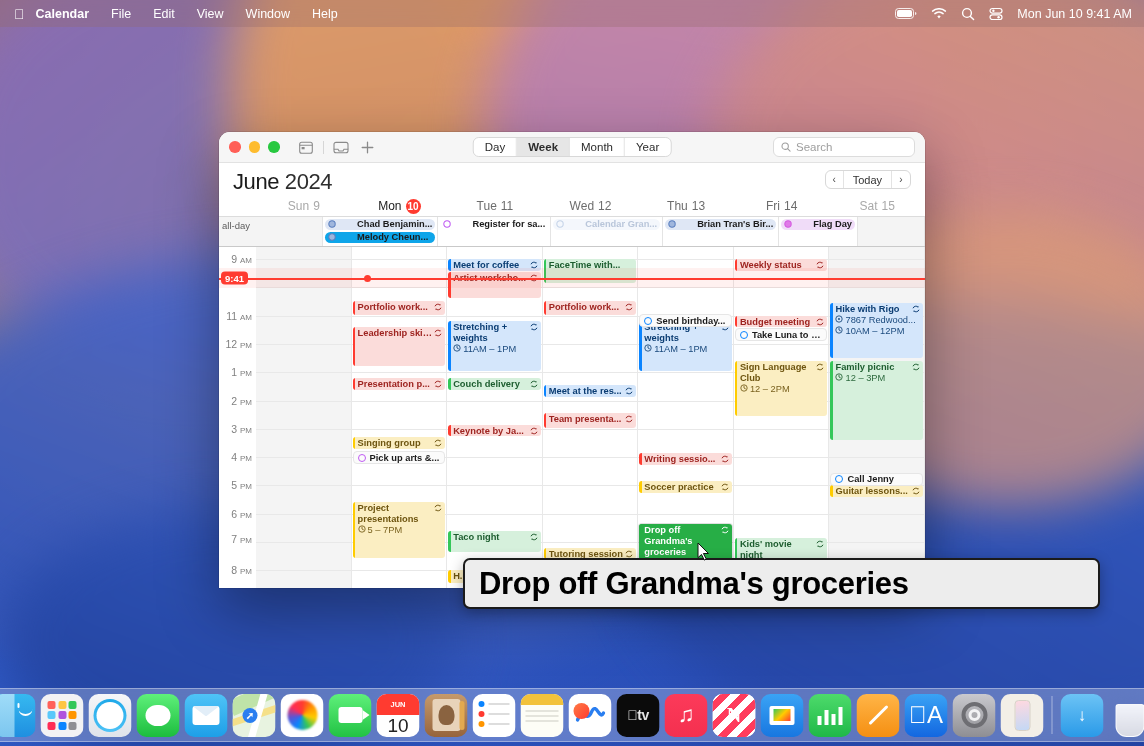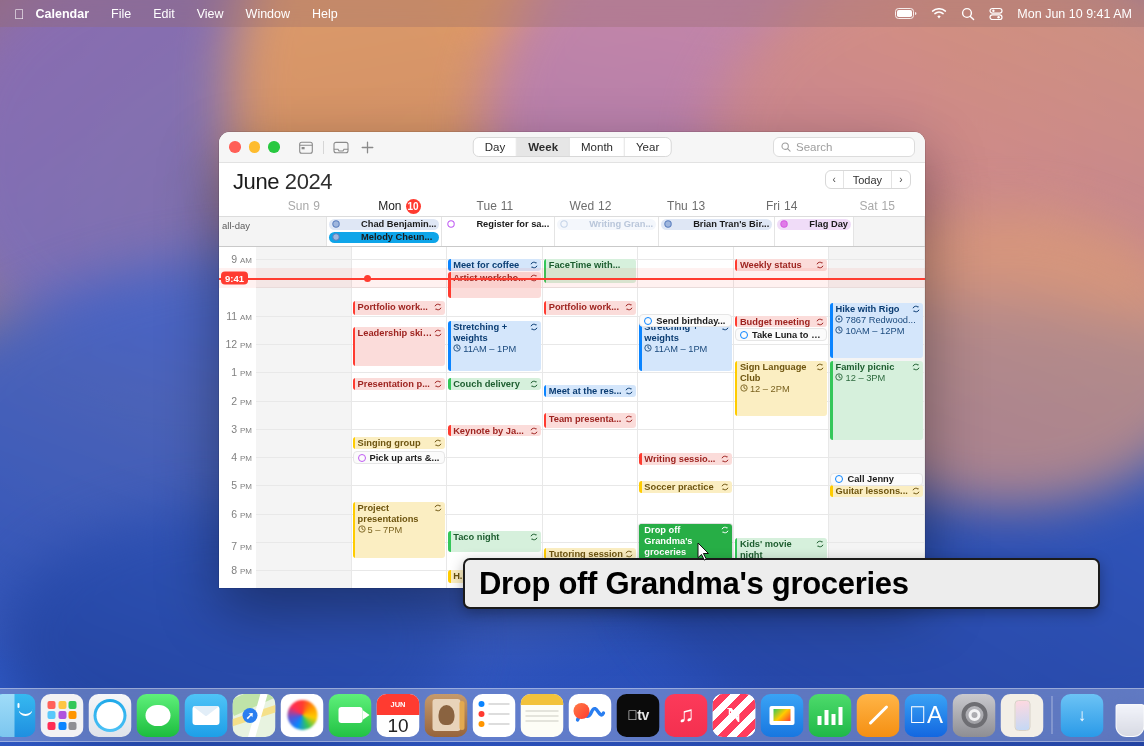--- a/index.html
+++ b/index.html
@@ -380,21 +380,21 @@
           <span class="lbl">Register for sa...</span>
         </div>
       </div>
       <div class="dcol">
         <div class="adpill" style="background: rgb(244, 247, 252); color: rgb(185, 198, 218);">
           <span class="glyph">
             <svg width="8" height="8" viewBox="0 0 10 10">
               <circle cx="5" cy="5" r="4" fill="transparent" stroke="#c4d3e8" stroke-width="1.3"></circle>
             </svg>
           </span>
-          <span class="lbl">Writing Gran...</span>
+          <span class="lbl">Calendar Gran...</span>
         </div>
       </div>
       <div class="dcol">
         <div class="adpill" style="background: rgb(223, 231, 245); color: rgb(27, 27, 27);">
           <span class="glyph">
             <svg width="8" height="8" viewBox="0 0 10 10">
               <circle cx="5" cy="5" r="4" fill="#9fb6dd" stroke="#5b7fbf" stroke-width="1.3"></circle>
             </svg>
           </span>
           <span class="lbl">Brian Tran's Bir...</span>
@@ -417,21 +417,21 @@
     <div id="gutter">
         <div class="hourlbl" style="top: 12px;"><span>9</span> <span class="ap">AM</span></div>
         <div class="hourlbl" style="top: 68.6px;"><span>11</span> <span class="ap">AM</span></div>
         <div class="hourlbl" style="top: 96.9px;"><span>12</span> <span class="ap">PM</span></div>
         <div class="hourlbl" style="top: 125.2px;"><span>1</span> <span class="ap">PM</span></div>
         <div class="hourlbl" style="top: 153.5px;"><span>2</span> <span class="ap">PM</span></div>
         <div class="hourlbl" style="top: 181.8px;"><span>3</span> <span class="ap">PM</span></div>
         <div class="hourlbl" style="top: 210.1px;"><span>4</span> <span class="ap">PM</span></div>
         <div class="hourlbl" style="top: 238.4px;"><span>5</span> <span class="ap">PM</span></div>
         <div class="hourlbl" style="top: 266.7px;"><span>6</span> <span class="ap">PM</span></div>
-        <div class="hourlbl" style="top: 299px;"><span>7</span> <span class="ap">PM</span></div>
+        <div class="hourlbl" style="top: 292px;"><span>7</span> <span class="ap">PM</span></div>
         <div class="hourlbl" style="top: 323.3px;"><span>8</span> <span class="ap">PM</span></div>
       </div>
     <div id="cols">
         <div class="daycol weekend">
           <div class="hline" style="top: 12px;"></div>
           <div class="hline" style="top: 40.3px;"></div>
           <div class="hline" style="top: 68.6px;"></div>
           <div class="hline" style="top: 96.9px;"></div>
           <div class="hline" style="top: 125.2px;"></div>
           <div class="hline" style="top: 153.5px;"></div>

